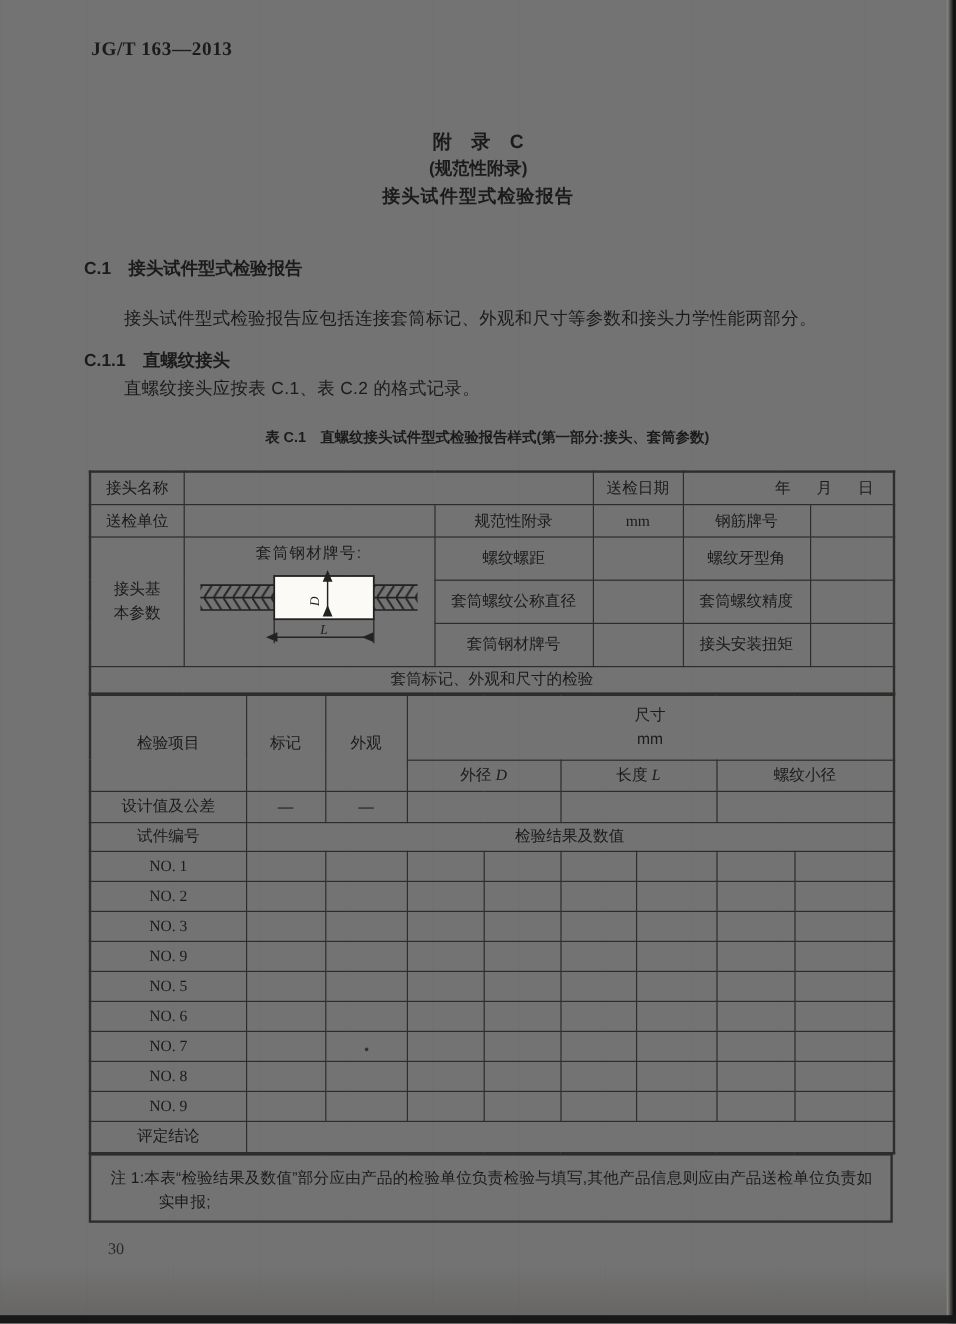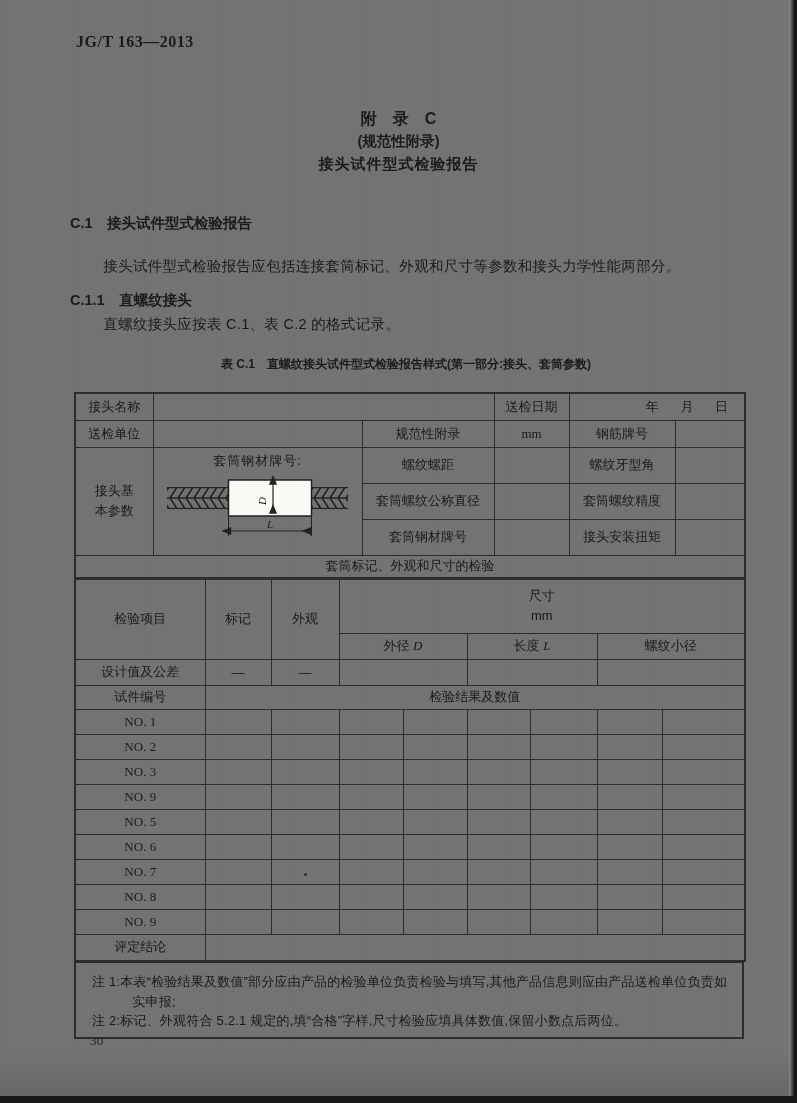--- a/index.html
+++ b/index.html
@@ -286,21 +286,20 @@
       </tr>
       <tr style="height:27px">
         <td>评定结论</td>
         <td colspan="8"></td>
       </tr>
     </tbody>
       </table>
 
     <div class="notes-box">
       <div class="note">注 1:本表“检验结果及数值”部分应由产品的检验单位负责检验与填写,其他产品信息则应由产品送检单位负责如实申报;</div>
-      <div class="note">注 2:标记、外观符合 5.2.1 规定的,填“合格”字样,尺寸检验应填具体数值,保留小数点后两位。</div>
     </div>
   </div>
 
   <div class="page-num">30</div>
 
   <div class="bottom-fade"></div>
   <div class="edge-right"></div>
   <div class="edge-bottom"></div>
 </div>
 

